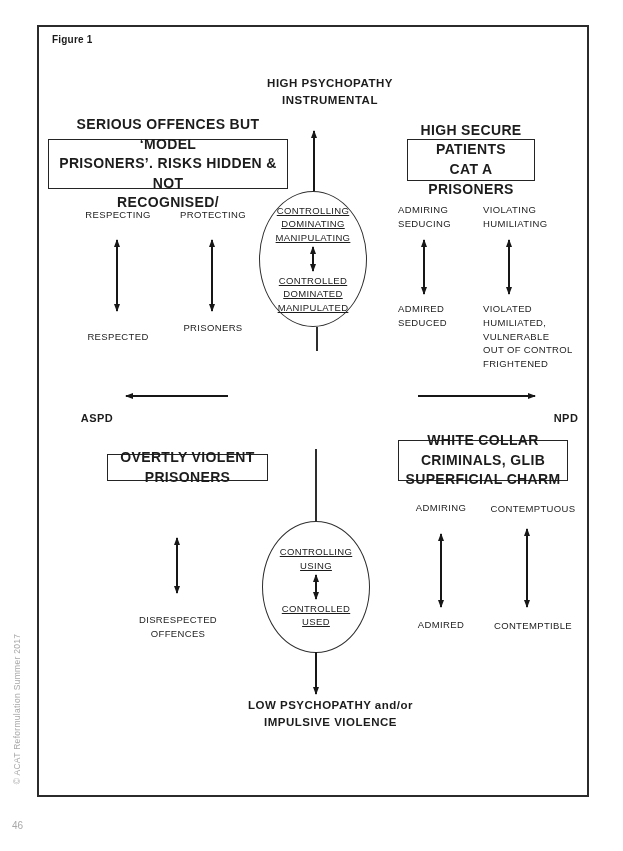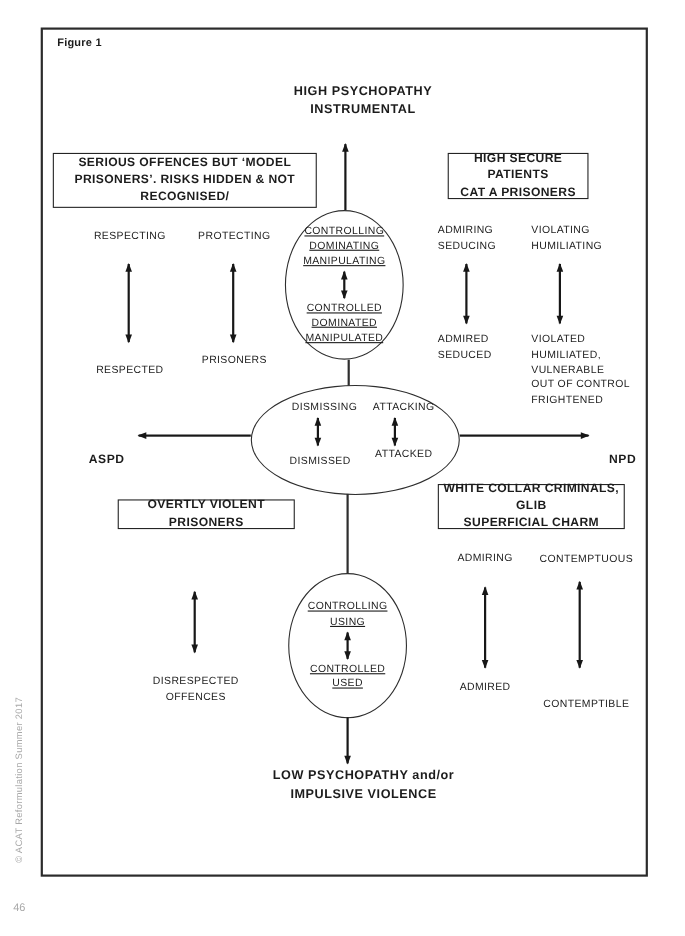--- a/index.html
+++ b/index.html
@@ -18,21 +18,21 @@
   .lbl.center { text-align:center; }
   .figure-label { position:absolute; left:52px; top:34px; font-size:10px; font-weight:bold; letter-spacing:0.2px; }
   .axis-title {
     position:absolute; font-size:11.5px; font-weight:bold; letter-spacing:0.5px;
     text-align:center; line-height:1.5; white-space:pre-line;
   }
   .axis-side { position:absolute; font-size:11px; font-weight:bold; letter-spacing:0.5px; text-align:center;margin-top:23px; }
   .cbox {
     position:absolute; border:1.6px solid #242424; box-sizing:border-box; background:#ffffff;
     display:flex; align-items:center; justify-content:center; text-align:center;
-    font-weight:bold; font-size:11px; line-height:1.4; letter-spacing:0.35px; white-space:pre-line;
+    font-weight:bold; font-size:14px; line-height:1.4; letter-spacing:0.35px; white-space:pre-line;
     padding:2px 4px;
   }
   .ellipse {
     position:absolute; border:1.3px solid #2e2e2e; border-radius:50%; background:#ffffff;
     box-sizing:border-box;
     text-decoration:underline;
   }
   .ellipse.flexcol { display:flex; flex-direction:column; align-items:center; justify-content:center; }
   .etext { font-size:9.5px; line-height:1.4; letter-spacing:0.35px; text-align:center; white-space:pre-line; }
   
@@ -120,47 +120,39 @@
 
   <div class="lbl" style="left:483px; top:203px; width:100px;">VIOLATING
 HUMILIATING</div>
   <div class="av dbl" style="left:508px; top:240px; height:54px;"></div>
   <div class="lbl" style="left:483px; top:302px; width:105px;">VIOLATED
 HUMILIATED,
 VULNERABLE
 OUT OF CONTROL
 FRIGHTENED</div>
 
-  <div class="ellipse" style="left:228px; top:350px; width:190px; height:100px;">
-    <div class="etext" style="position:absolute; left:26px; top:13px; width:80px;">DISMISSING</div>
-    <div class="av dbl" style="left:59px; top:29px; height:25px;"></div>
-    <div class="etext" style="position:absolute; left:22px; top:62px; width:80px;">DISMISSED</div>
-    <div class="etext" style="position:absolute; left:98px; top:13px; width:80px;">ATTACKING</div>
-    <div class="av dbl" style="left:129px; top:29px; height:25px;"></div>
-    <div class="etext" style="position:absolute; left:98px; top:55px; width:80px;">ATTACKED</div>
-  </div>
 
   <div class="axis-side" style="left:76px; top:389px; width:42px;">ASPD</div>
   <div class="ah left" style="left:126px; top:395px; width:102px;"></div>
   <div class="ah right" style="left:418px; top:395px; width:117px;"></div>
   <div class="axis-side" style="left:546px; top:389px; width:40px;">NPD</div>
 
   <div class="connector-v" style="left:315px; top:449px; height:73px;"></div>
 
   <div class="av dbl" style="left:176px; top:538px; height:55px;"></div>
   <div class="lbl center" style="left:126px; top:613px; width:104px;">DISRESPECTED
 OFFENCES</div>
 
   <div class="lbl center" style="left:400px; top:501px; width:82px;">ADMIRING</div>
   <div class="av dbl" style="left:440px; top:534px; height:73px;"></div>
   <div class="lbl center" style="left:400px; top:618px; width:82px;">ADMIRED</div>
 
   <div class="lbl center" style="left:485px; top:502px; width:96px;">CONTEMPTUOUS</div>
   <div class="av dbl" style="left:526px; top:529px; height:78px;"></div>
-  <div class="lbl center" style="left:485px; top:619px; width:96px;margin-top:15px;">CONTEMPTIBLE</div>
+  <div class="lbl center" style="left:485px; top:619px; width:96px;">CONTEMPTIBLE</div>
 
   <div class="ellipse flexcol" style="left:262px; top:521px; width:108px; height:132px;">
     <div class="etext">CONTROLLING
 USING</div>
     <div class="av dbl inline" style="height:24px;"></div>
     <div class="etext">CONTROLLED
 USED</div>
   </div>
 
   <div class="av down" style="left:315px; top:652px; height:42px;"></div>

